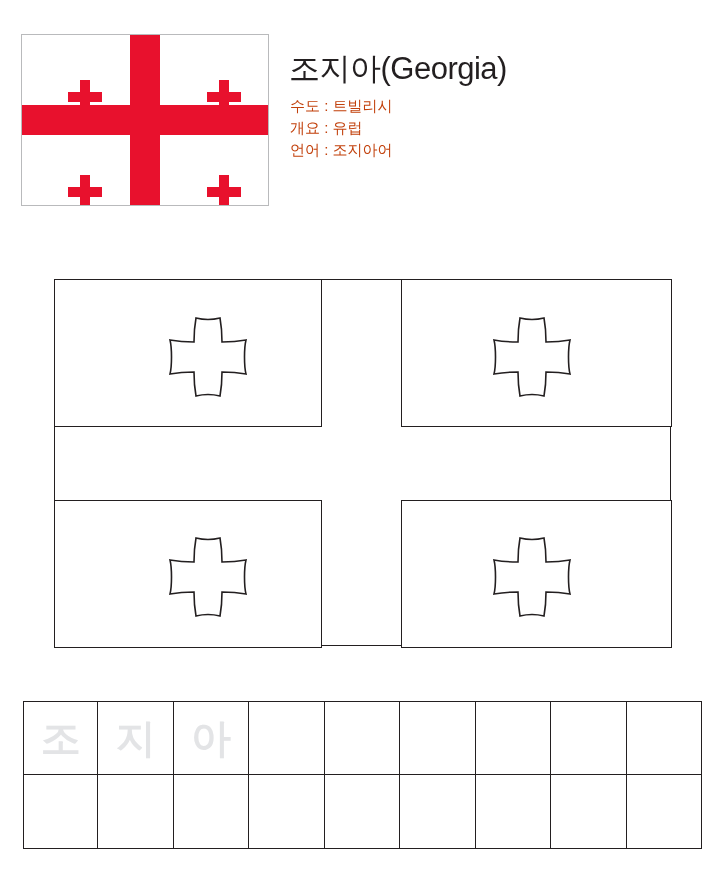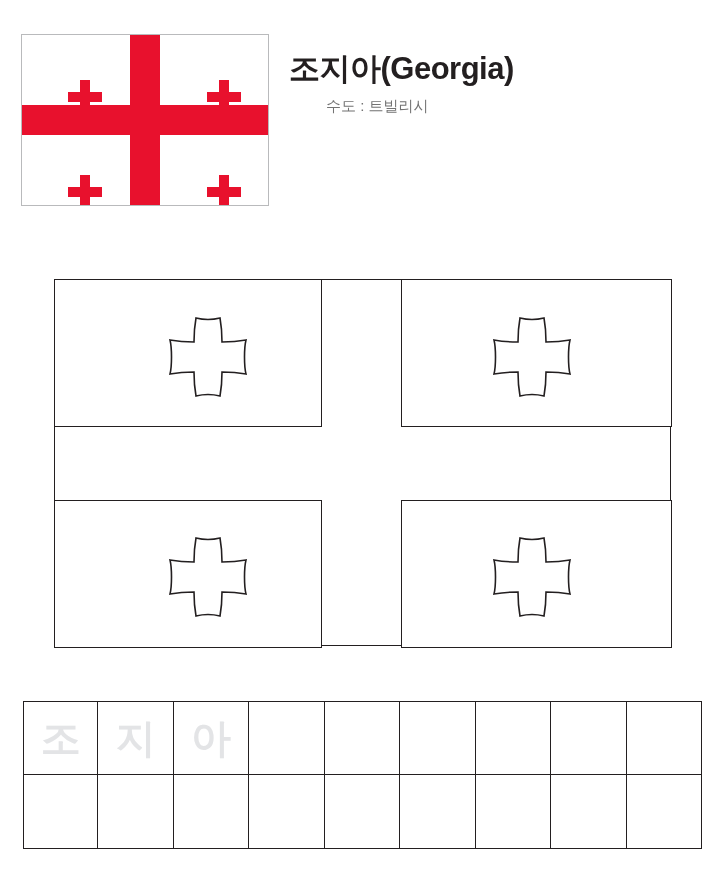--- a/index.html
+++ b/index.html
@@ -78,34 +78,33 @@
   .fs-c1 { left: 46px;  top: 45px; }
   .fs-c2 { left: 185px; top: 45px; }
   .fs-c3 { left: 46px;  top: 140px; }
   .fs-c4 { left: 185px; top: 140px; }
 
   .country-title {
     position: absolute;
     left: 289px;
     top: 48px;
     font-size: 31px;
-    font-weight: bold;
+    font-weight: normal;
     letter-spacing: -0.5px;
     color: #231f20;
     white-space: nowrap;
   }
 
   .meta {
     position: absolute;
     left: 290px;
     top: 95px;
     font-size: 15px;
     line-height: 22px;
-    color: #737373;
-    margin-left: 36px;
+    color: #c2410c;
   }
   .meta div { white-space: nowrap; }
 
   
   .color-flag {
     position: absolute;
     left: 54px;
     top: 279px;
     width: 617px;
     height: 367px;
@@ -181,20 +180,22 @@
     <div class="fs-cross fs-c4">
         <div class="v"></div>
         <div class="h"></div>
       </div>
   </div>
 
   <div class="country-title">조지아(Georgia)</div>
 
   <div class="meta">
     <div>수도 : 트빌리시</div>
+    <div>개요 : 유럽</div>
+    <div>언어 : 조지아어</div>
   </div>
 </div>
 
 <div class="color-flag">
   <div class="quad q-tl"></div>
   <div class="quad q-tr"></div>
   <div class="quad q-bl"></div>
   <div class="quad q-br"></div>
 
   <svg class="cross-svg cross-tl" width="90" height="82" viewBox="0 0 90 82">

